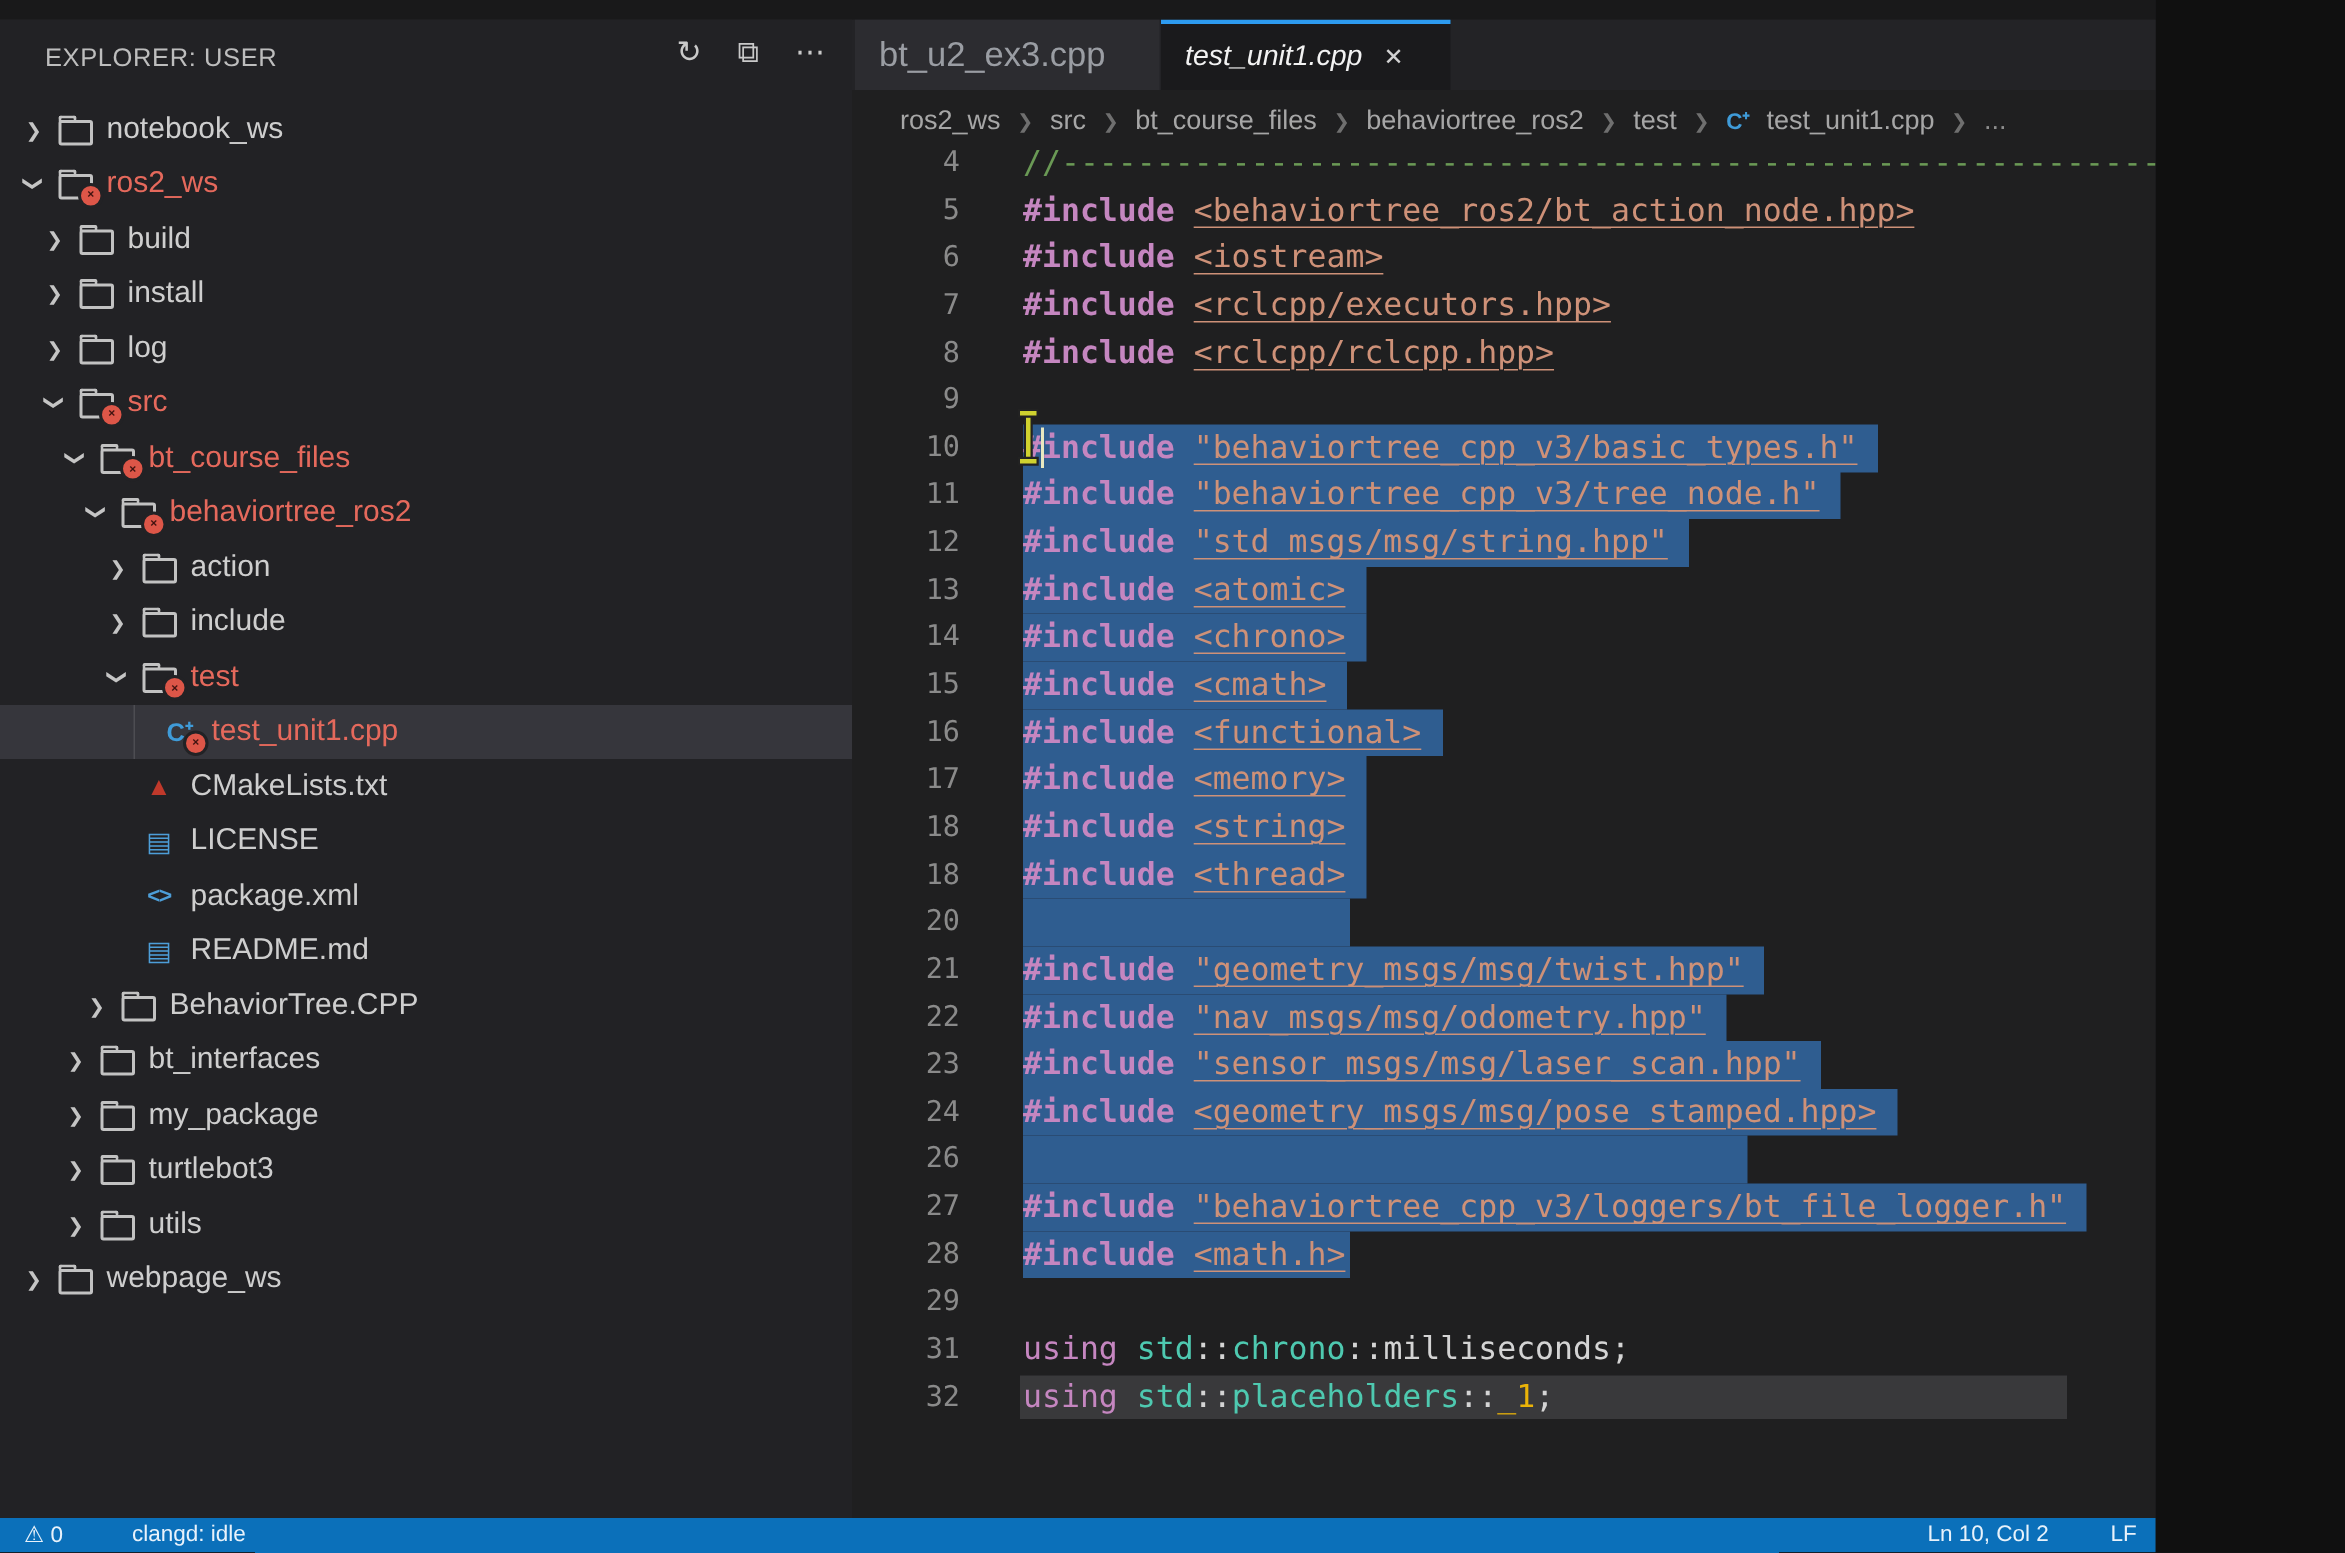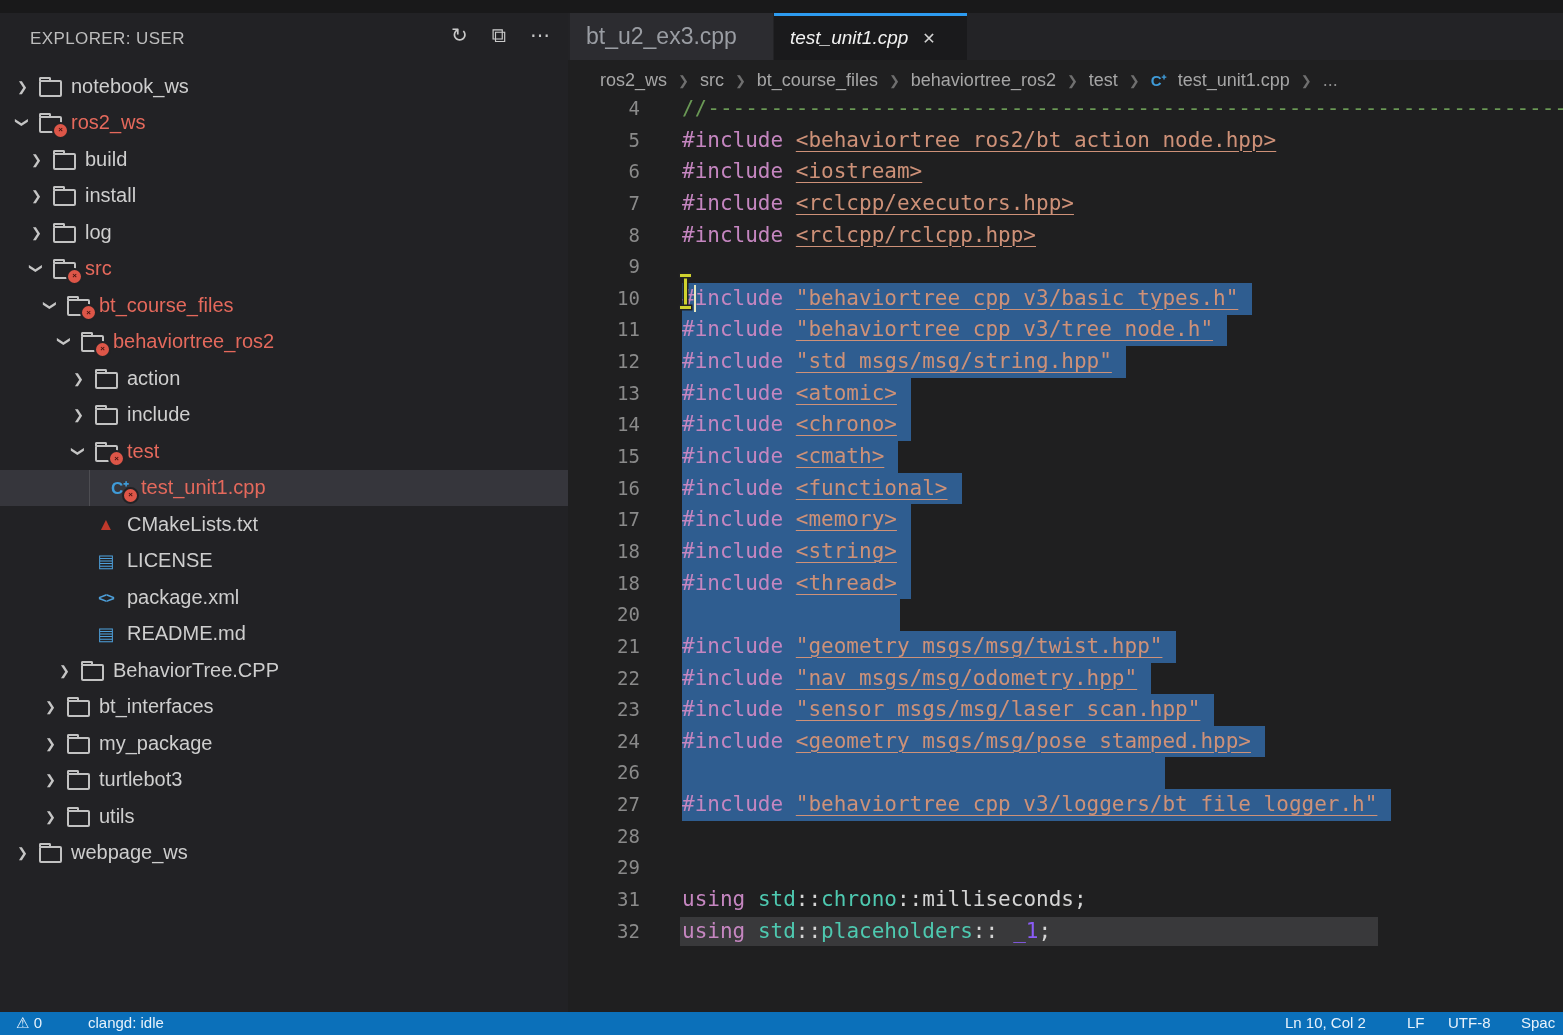--- a/index.html
+++ b/index.html
@@ -1,16 +1,16 @@
 <!DOCTYPE html>
 <html><head>
 <meta charset="utf-8">
 <style>
   html,body{margin:0;padding:0;background:#101010;}
-  #root{position:relative;width:1563px;height:1035px;background:#1f1f20;overflow:hidden;
+  #root{position:relative;width:1437px;height:1035px;background:#1f1f20;overflow:hidden;
         font-family:"Liberation Sans",sans-serif;color:#cccccc;}
   
   .titlebar{position:absolute;left:0;top:0;width:1563px;height:13px;background:#19191a;}
   
   .sidebar{position:absolute;left:0;top:13px;width:568px;height:999px;background:#222225;
            border-right:1px solid #151515;overflow:hidden;}
   .exp-header{position:relative;height:55px;}
   .exp-title{position:absolute;left:30px;top:16px;font-size:17px;color:#bdbdbd;letter-spacing:.4px;}
   .exp-icons{position:absolute;right:18px;top:12px;display:flex;gap:24px;align-items:center;}
   .exp-icons span{color:#c9c9c9;font-size:20px;cursor:pointer;line-height:1;}
@@ -54,28 +54,28 @@
   
   .codewrap{position:relative;height:912px;overflow:hidden;}
   .code{margin-top:-7px;font-family:"DejaVu Sans Mono",monospace;font-size:21px;}
   .cl{position:relative;height:31.65px;line-height:31.65px;white-space:pre;}
   .ln{position:absolute;left:0;width:72px;text-align:right;color:#8a8a8a;font-size:19px;}
   .lc{position:relative;display:inline-block;margin-left:114px;z-index:1;}
   .lc.sel{background:#2f5d90;padding-right:14px;}
   .lc.selend{padding-right:3px;}
   .selblock{display:inline-block;vertical-align:top;height:31.65px;margin-left:114px;background:#2f5d90;}
   .graybar{position:absolute;left:112px;top:1px;bottom:1px;background:#39393b;z-index:0;}
-  .tk-pp{color:#c586c0;}
+  .tk-pp{color:#c586c0;font-weight:bold;}
   .tk-str{color:#ce9178;text-decoration:underline;text-decoration-thickness:1px;text-underline-offset:4px;text-align:center;}
   .tk-comment{color:#6a9955;}
   .tk-kw{color:#c586c0;}
   .tk-kw2{color:#569cd6;}
   .tk-type{color:#4ec9b0;}
   .tk-pl{color:#d4d4d4;}
-  .tk-var{color:#8b5cf6;margin-left:15px;}
+  .tk-var{color:#eab308;}
   
   .caret{position:absolute;left:694px;top:285px;width:2px;height:27px;background:#e8e8c0;z-index:5;}
   .ibeam{position:absolute;left:684px;top:277px;width:3px;height:29px;background:#cfd22f;
          box-shadow:0 0 0 1.5px #222;z-index:6;}
   .ibeam::before,.ibeam::after{content:'';position:absolute;left:-4px;width:11px;height:3px;
          background:#cfd22f;box-shadow:0 0 0 1.5px #222;}
   .ibeam::before{top:-3px;} .ibeam::after{bottom:-3px;}
   
   .statusbar{position:absolute;left:0;bottom:0;width:1563px;height:23px;background:#0b70ba;
       overflow:hidden;font-size:15px;color:#e8f2fb;}
@@ -305,21 +305,21 @@
           <div class="cl"><span class="ln">17</span><span class="lc sel"><span class="tk-pp">#include </span><span class="tk-str">&lt;memory&gt;</span></span></div>
           <div class="cl"><span class="ln">18</span><span class="lc sel"><span class="tk-pp">#include </span><span class="tk-str">&lt;string&gt;</span></span></div>
           <div class="cl"><span class="ln">18</span><span class="lc sel"><span class="tk-pp">#include </span><span class="tk-str">&lt;thread&gt;</span></span></div>
           <div class="cl"><span class="ln">20</span><span class="selblock" style="width: 218px;"></span></div>
           <div class="cl"><span class="ln">21</span><span class="lc sel"><span class="tk-pp">#include </span><span class="tk-str">"geometry_msgs/msg/twist.hpp"</span></span></div>
           <div class="cl"><span class="ln">22</span><span class="lc sel"><span class="tk-pp">#include </span><span class="tk-str">"nav_msgs/msg/odometry.hpp"</span></span></div>
           <div class="cl"><span class="ln">23</span><span class="lc sel"><span class="tk-pp">#include </span><span class="tk-str">"sensor_msgs/msg/laser_scan.hpp"</span></span></div>
           <div class="cl"><span class="ln">24</span><span class="lc sel"><span class="tk-pp">#include </span><span class="tk-str">&lt;geometry_msgs/msg/pose_stamped.hpp&gt;</span></span></div>
           <div class="cl"><span class="ln">26</span><span class="selblock" style="width: 483px;"></span></div>
           <div class="cl"><span class="ln">27</span><span class="lc sel"><span class="tk-pp">#include </span><span class="tk-str">"behaviortree_cpp_v3/loggers/bt_file_logger.h"</span></span></div>
-          <div class="cl"><span class="ln">28</span></div>
+          <div class="cl"><span class="ln">28</span><span class="lc sel selend"><span class="tk-pp">#include </span><span class="tk-str">&lt;math.h&gt;</span></span></div>
           <div class="cl"><span class="ln">29</span></div>
           <div class="cl"><span class="ln">31</span><span class="lc"><span class="tk-kw">using</span><span class="tk-pl"> </span><span class="tk-type">std</span><span class="tk-pl">::</span><span class="tk-type">chrono</span><span class="tk-pl">::</span><span class="tk-pl">milliseconds</span><span class="tk-pl">;</span></span></div>
           <div class="cl"><div class="graybar" style="width: 698px;"></div><span class="ln">32</span><span class="lc"><span class="tk-kw">using</span><span class="tk-pl"> </span><span class="tk-type">std</span><span class="tk-pl">::</span><span class="tk-type">placeholders</span><span class="tk-pl">::</span><span class="tk-var">_1</span><span class="tk-pl">;</span></span></div>
         </div>
     </div>
   </div>
 
   <div class="caret"></div>
   <div class="ibeam"></div>
 

